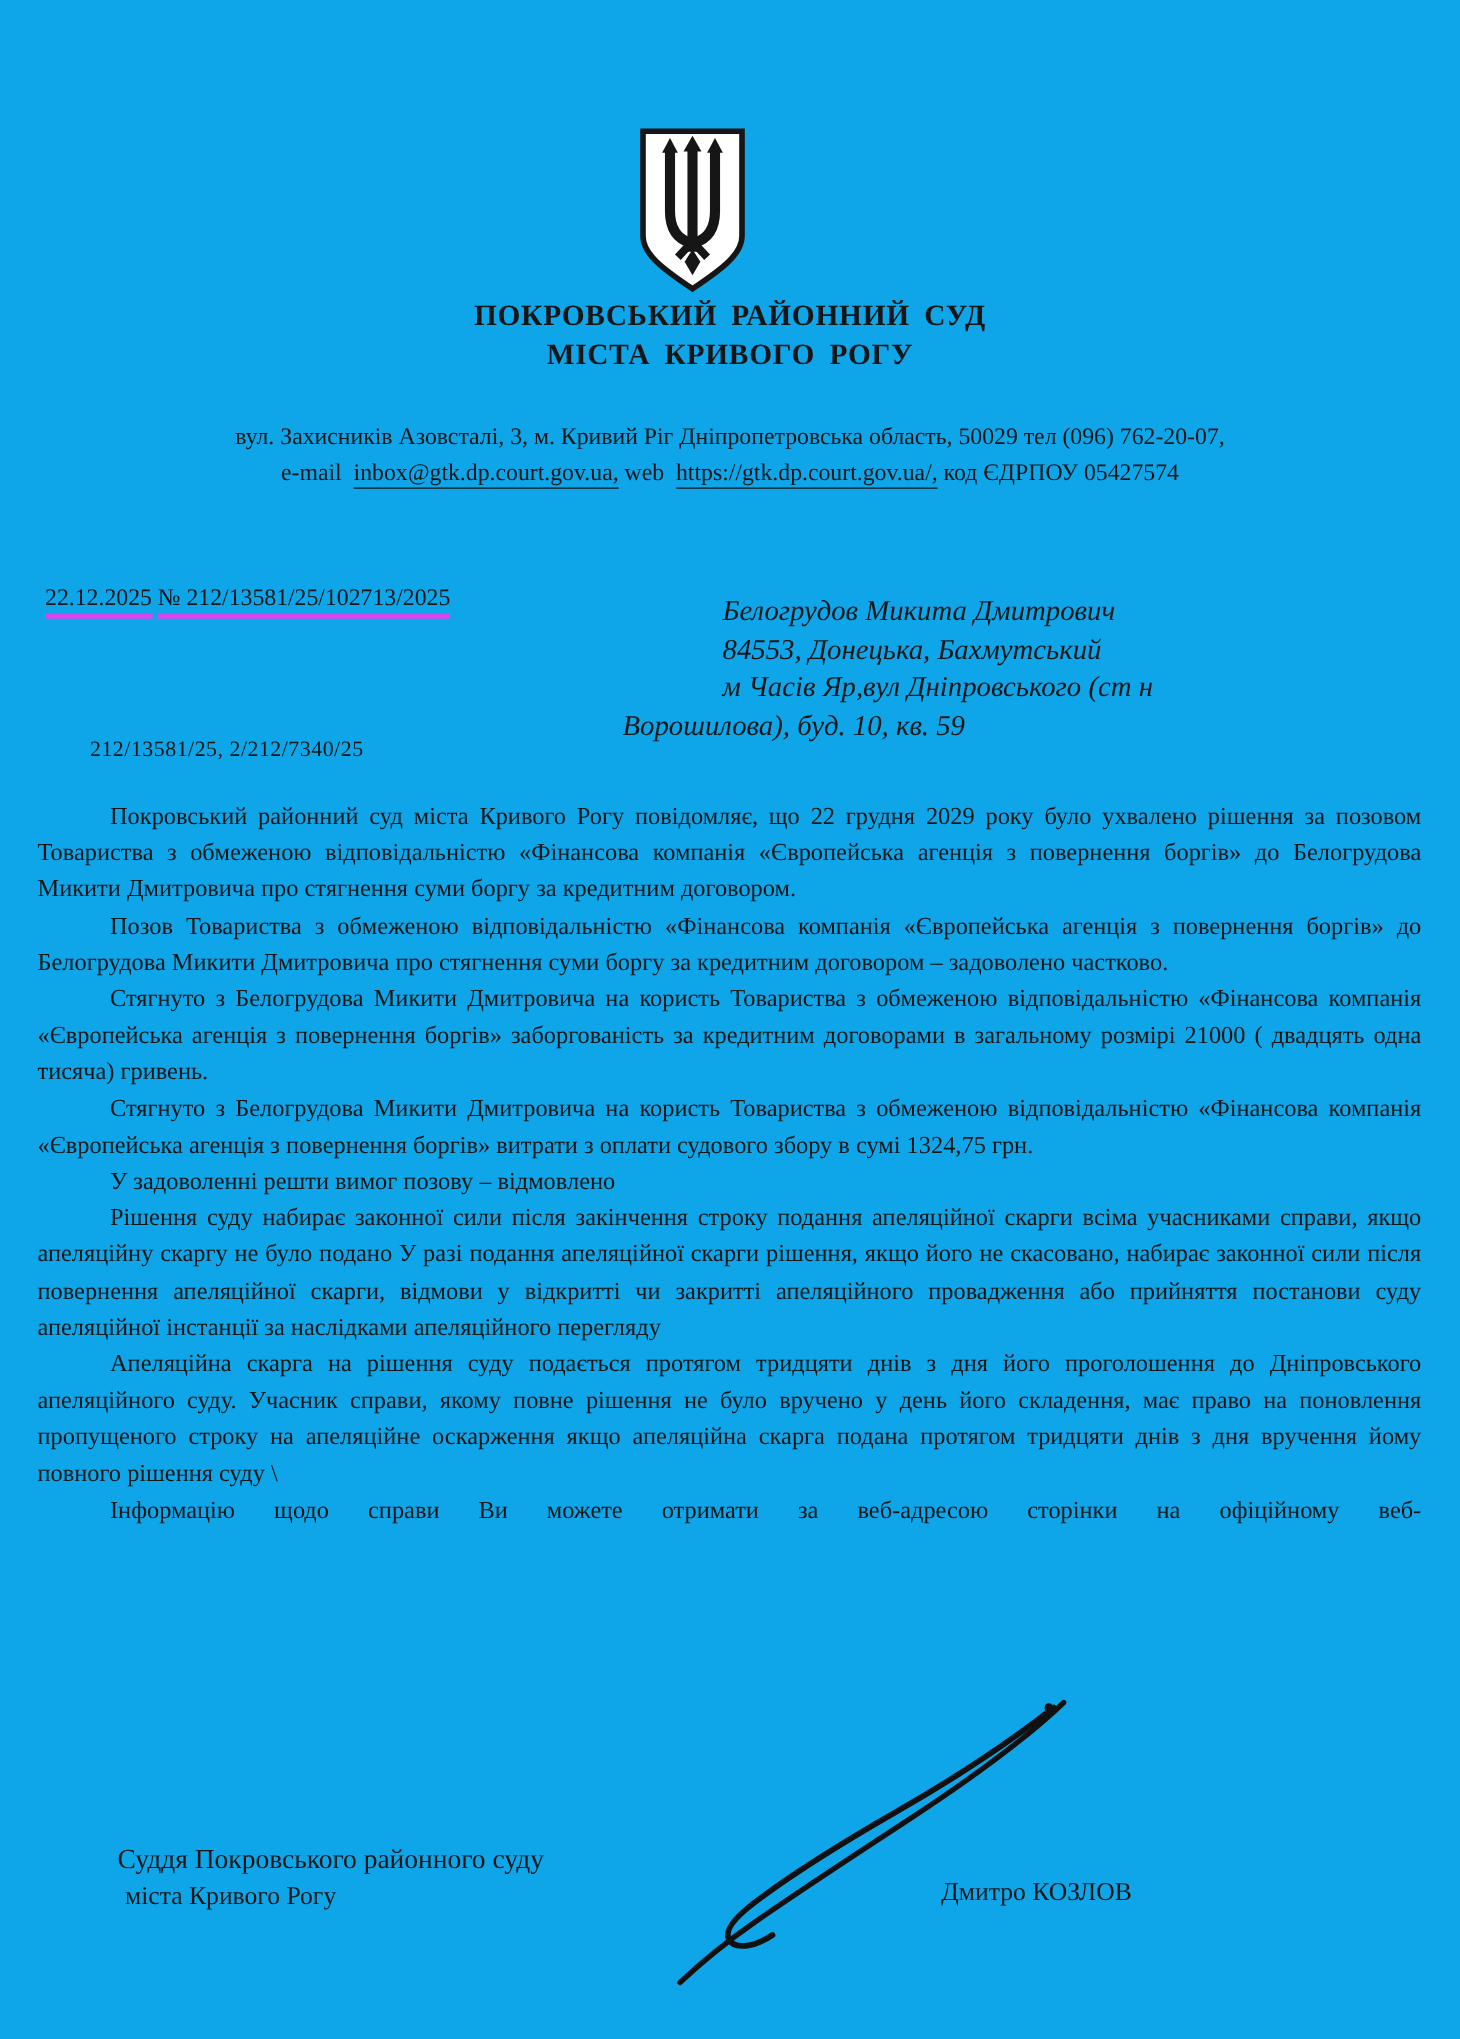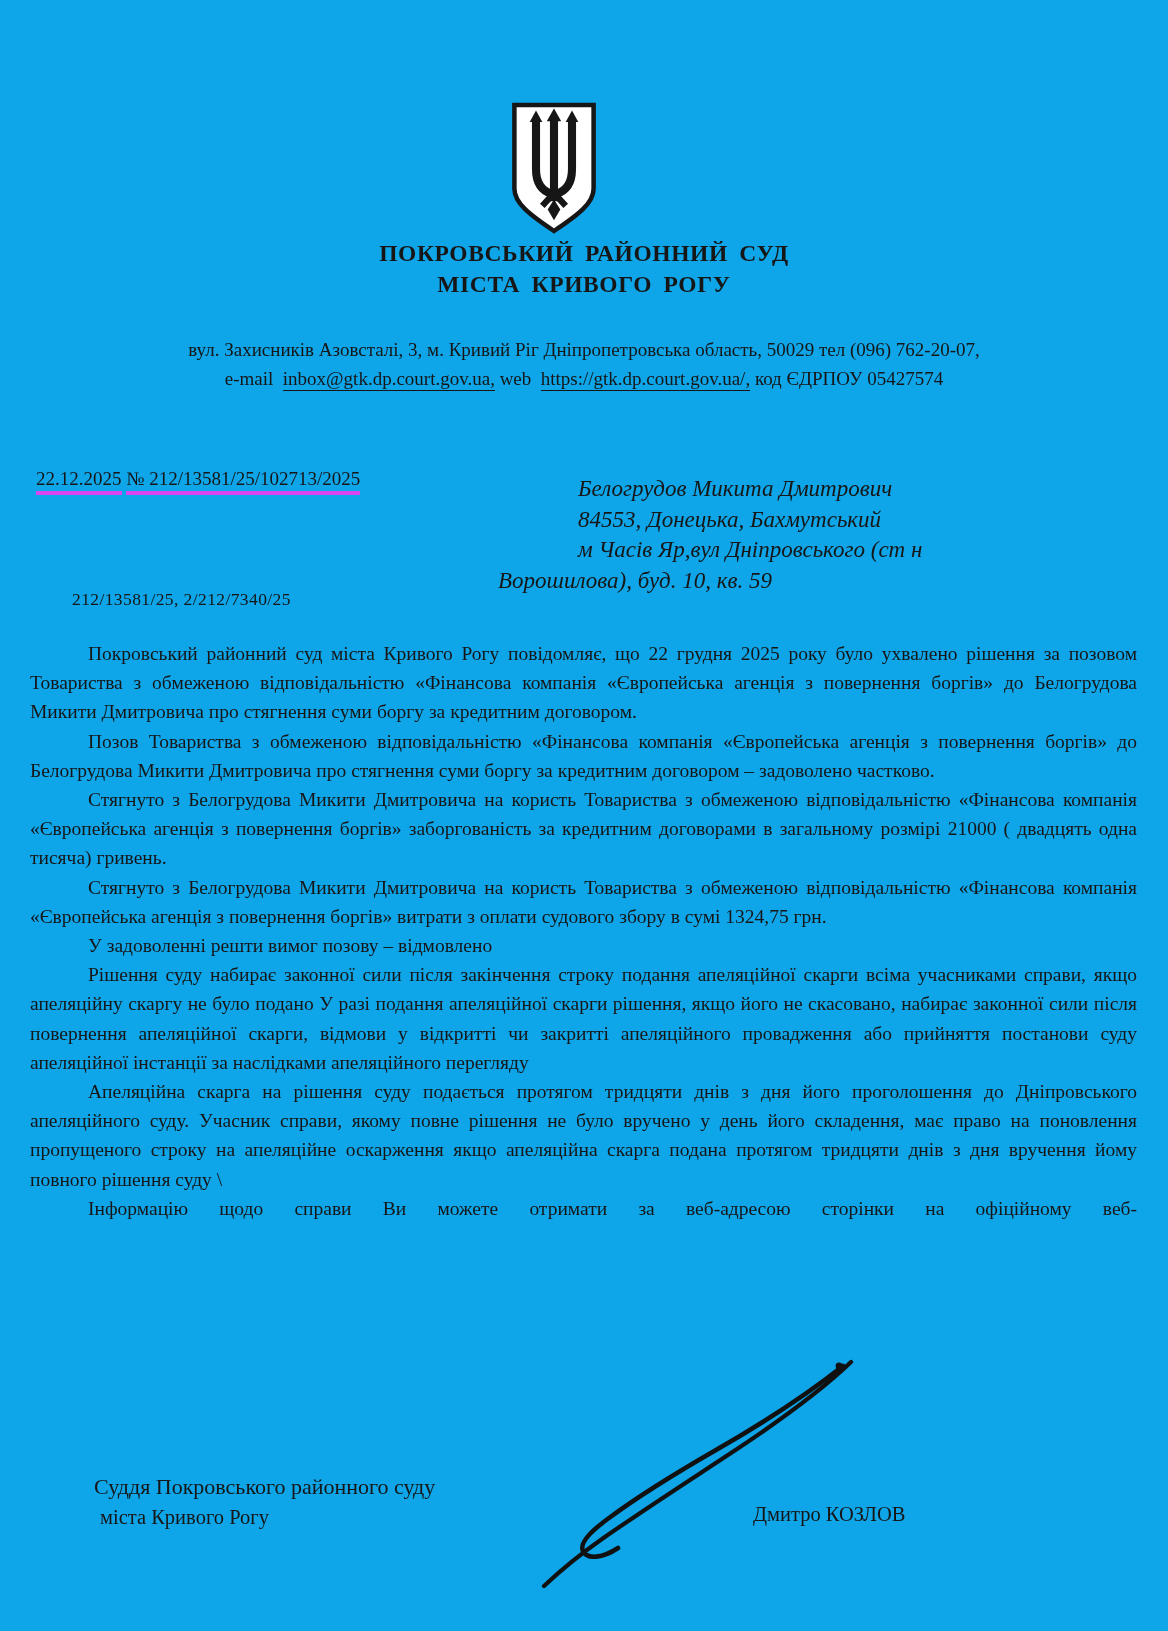--- a/index.html
+++ b/index.html
@@ -74,21 +74,21 @@
   <div class="recipient">
     <div class="ind">Белогрудов Микита Дмитрович</div>
     <div class="ind">84553,  Донецька,  Бахмутський</div>
     <div class="ind">м  Часів Яр,вул  Дніпровського (ст н</div>
     <div>Ворошилова), буд. 10, кв. 59</div>
   </div>
 
   <div class="case-nums">212/13581/25, 2/212/7340/25</div>
 
   <div class="body">
-    <p>Покровський  районний суд міста Кривого Рогу повідомляє, що 22 грудня 2025 року було ухвалено рішення за позовом Товариства з обмеженою відповідальністю «Фінансова компанія «Європейська агенція з повернення боргів» до Белогрудова Микити Дмитровича про стягнення суми боргу за кредитним договором.</p>
+    <p>Покровський  районний суд міста Кривого Рогу повідомляє, що 22 грудня 2029 року було ухвалено рішення за позовом Товариства з обмеженою відповідальністю «Фінансова компанія «Європейська агенція з повернення боргів» до Белогрудова Микити Дмитровича про стягнення суми боргу за кредитним договором.</p>
     <p>Позов Товариства з обмеженою відповідальністю «Фінансова компанія «Європейська агенція з повернення боргів» до Белогрудова Микити Дмитровича про стягнення суми боргу за кредитним договором – задоволено частково.</p>
     <p>Стягнуто з Белогрудова Микити Дмитровича на користь Товариства з обмеженою відповідальністю «Фінансова компанія «Європейська агенція з повернення боргів» заборгованість за кредитним договорами в загальному розмірі 21000 ( двадцять одна тисяча) гривень.</p>
     <p>Стягнуто з Белогрудова Микити Дмитровича на користь Товариства з обмеженою відповідальністю «Фінансова компанія «Європейська агенція з повернення боргів» витрати з оплати судового збору в сумі 1324,75 грн.</p>
     <p>У задоволенні решти вимог позову – відмовлено</p>
     <p>Рішення суду набирає законної сили після закінчення строку подання апеляційної скарги всіма учасниками справи, якщо апеляційну скаргу не було подано  У разі подання апеляційної скарги рішення, якщо його не скасовано, набирає законної сили після повернення апеляційної скарги, відмови у відкритті чи закритті апеляційного провадження або прийняття постанови суду апеляційної інстанції за наслідками апеляційного перегляду</p>
     <p>Апеляційна скарга на рішення суду подається протягом тридцяти днів з дня його проголошення до Дніпровського апеляційного суду. Учасник справи, якому повне рішення не було вручено у день його складення, має право на поновлення пропущеного строку на апеляційне оскарження якщо апеляційна скарга подана протягом тридцяти днів з дня вручення йому повного рішення суду \</p>
     <div class="info-line1">Інформацію щодо справи Ви можете отримати за веб-адресою сторінки на офіційному веб-</div>
   </div>
 
   <svg class="signature" viewBox="0 0 420 330" xmlns="http://www.w3.org/2000/svg">

